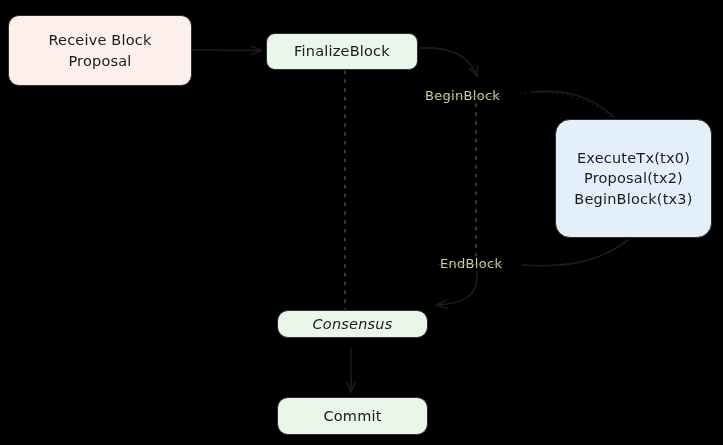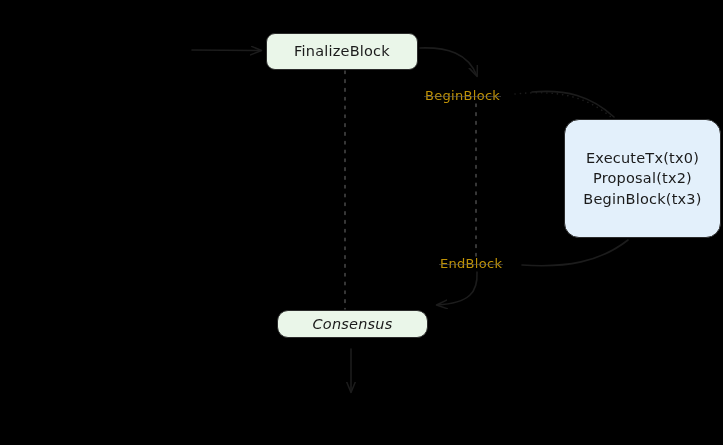--- a/index.html
+++ b/index.html
@@ -27,31 +27,31 @@
     color: #1b1b1b;
     font-size: 14.5px;
     line-height: 1.42;
     letter-spacing: 0.2px;
     border: 1.4px solid #2b2b2b;
     box-shadow: 0 0 0 0.5px rgba(0,0,0,0.25);
   }
   .node .line { display: block; white-space: nowrap; }
   .n-pink  { background: #fdf0ec; }
   .n-green { background: #eaf6e9; }
-  .n-blue  { background: #e3f0fb; margin-left: 9px; }
+  .n-blue  { background: #e3f0fb; }
 
   #edges {
     position: absolute;
     left: 0; top: 0;
     width: 723px; height: 445px;
     pointer-events: none;
   }
   .edge-label {
     position: absolute;
-    color: #eab308;
+    color: #fef9c3;
     opacity: 0.82;
     font-size: 13px;
     letter-spacing: 0.3px;
     white-space: nowrap;
     text-shadow: 0 0 2px #000, 0 0 4px #000;
   }
   .edge-label::after {
     content: "";
     position: absolute;
     left: -1px; right: -1px;
@@ -83,33 +83,40 @@
 
     <path d="M477,272 C478,292 470,303 437,305" fill="none" stroke="#1c1c1c" stroke-width="1.6" stroke-linecap="round" marker-end="url(#ah)"></path>
 
     <path d="M345,71 L345,309" fill="none" stroke="#4a4a4a" stroke-width="1.5" stroke-dasharray="2.6 6.2" stroke-linecap="round"></path>
 
     <path d="M476,104 L476,256" fill="none" stroke="#4a4a4a" stroke-width="1.5" stroke-dasharray="2.6 6.2" stroke-linecap="round"></path>
 
     <path d="M351,349 L351,392" fill="none" stroke="#1c1c1c" stroke-width="1.6" stroke-linecap="round" marker-end="url(#ah)"></path>
   </svg>
 
+  <div class="node n-pink" style="left:8px; top:15px; width:184px; height:71px;">
+    <span class="line">Receive Block</span>
+    <span class="line">Proposal</span>
+  </div>
 
   <div class="node n-green" style="left:266px; top:33px; width:152px; height:37px;border-radius:9px;">
     <span class="line">FinalizeBlock</span>
   </div>
 
   <div class="node n-blue" style="left:555px; top:119px; width:157px; height:119px; border-radius:15px;">
     <span class="line">ExecuteTx(tx0)</span>
     <span class="line">Proposal(tx2)</span>
     <span class="line">BeginBlock(tx3)</span>
   </div>
 
   <div class="node n-green" style="left:277px; top:310px; width:151px; height:28px;font-style:italic;">
     <span class="line">Consensus</span>
   </div>
 
+  <div class="node n-green" style="left:277px; top:397px; width:151px; height:38px;">
+    <span class="line">Commit</span>
+  </div>
 
   <div class="edge-label" style="left:425px; top:88px;">BeginBlock</div>
 
   <div class="edge-label" style="left:440px; top:256px;">EndBlock</div>
 
 </div>
 
 </body></html>

